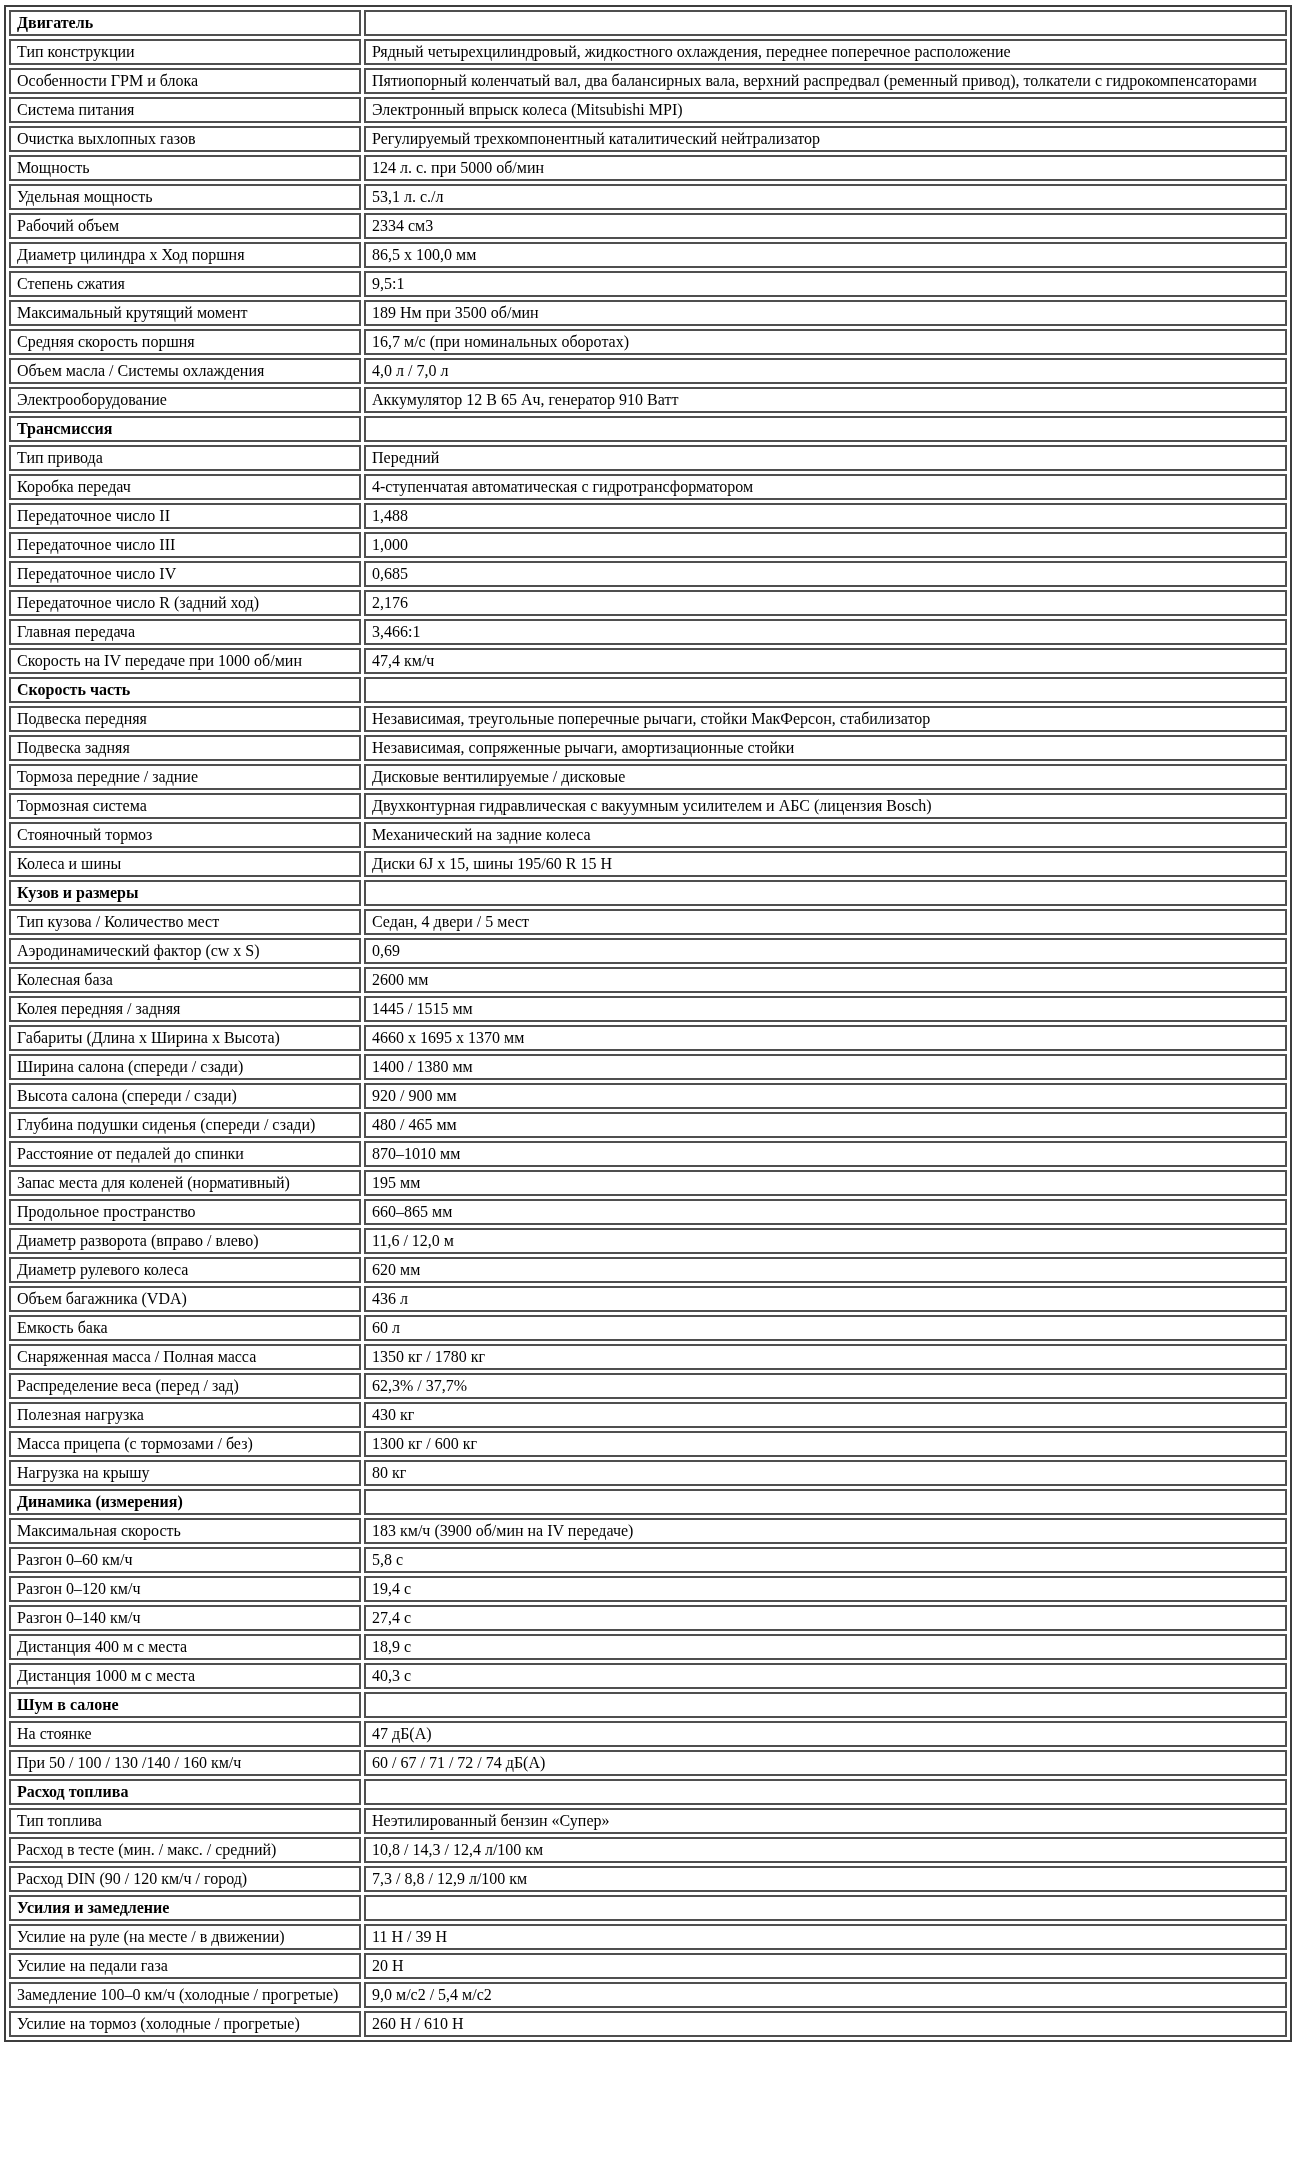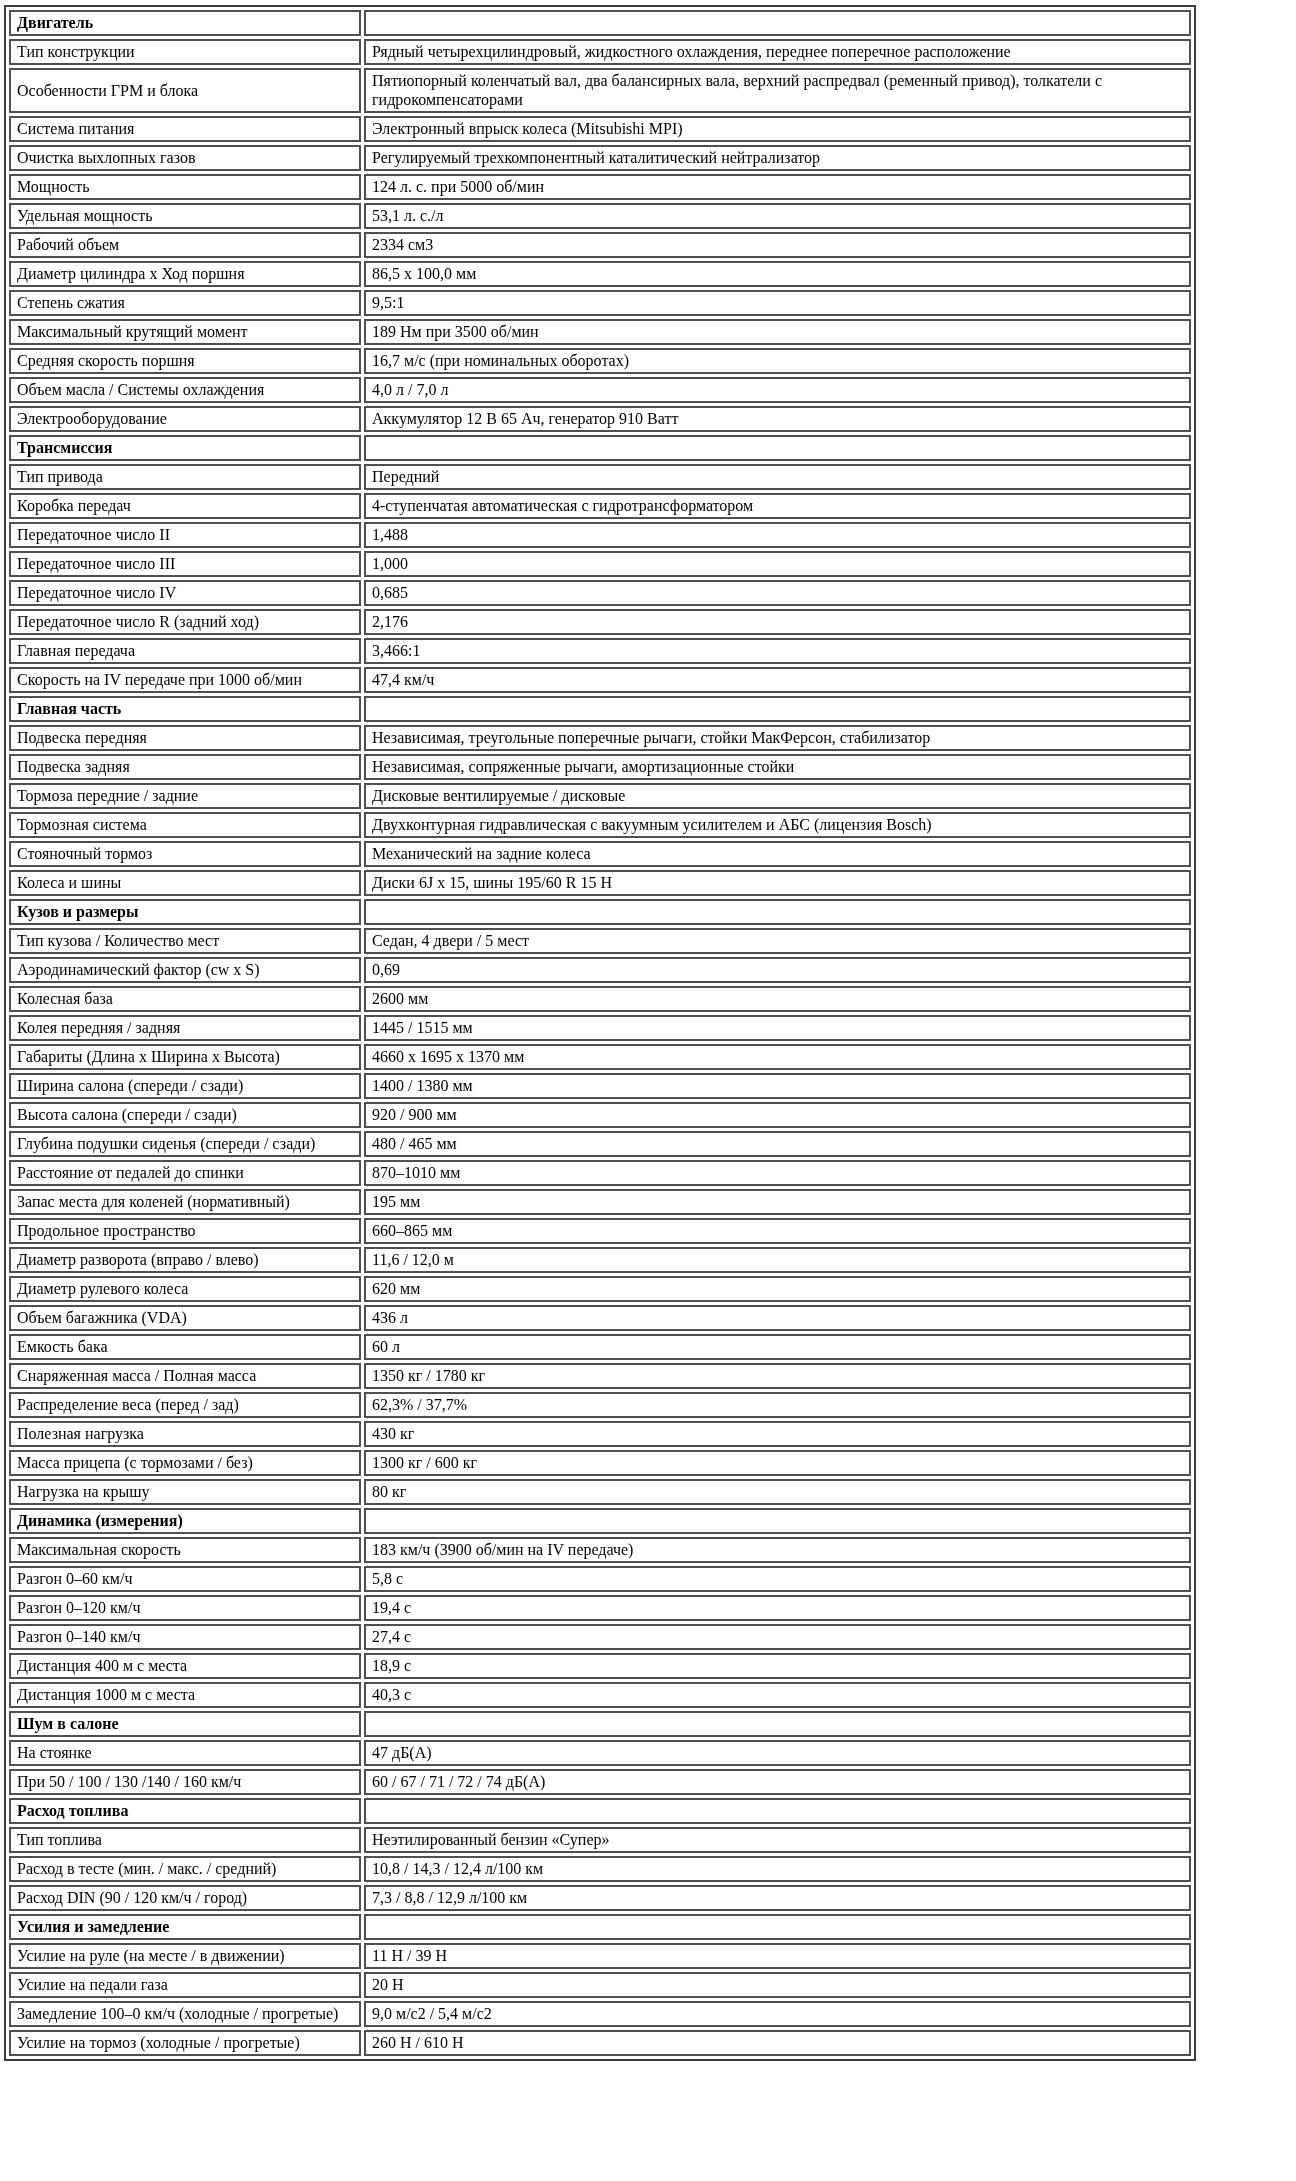--- a/index.html
+++ b/index.html
@@ -9,21 +9,21 @@
   }
   body {
     width: 1296px;
     font-family: "Liberation Serif", "DejaVu Serif", serif;
     color: #000000;
   }
   table.spec {
     border-collapse: separate;
     border-spacing: 3px;
     table-layout: fixed;
-    width: 1192px;
+    width: 1288px;
     margin: 5px 4px 4px 4px;
     border: 2px solid #3d3d3d;
     background: #ffffff;
   }
   table.spec td {
     border: 2px solid #4f4f4f;
     padding: 1px 6px 2px 6px;
     font-size: 16px;
     line-height: 19px;
     vertical-align: middle;
@@ -128,21 +128,21 @@
       </tr>
       <tr>
         <td class="label">Главная передача</td>
         <td class="value">3,466:1</td>
       </tr>
       <tr>
         <td class="label">Скорость на IV передаче при 1000 об/мин</td>
         <td class="value">47,4 км/ч</td>
       </tr>
       <tr>
-        <td class="label section">Главная часть</td>
+        <td class="label section">Скорость часть</td>
         <td class="value"></td>
       </tr>
       <tr>
         <td class="label">Подвеска передняя</td>
         <td class="value">Независимая, треугольные поперечные рычаги, стойки МакФерсон, стабилизатор</td>
       </tr>
       <tr>
         <td class="label">Подвеска задняя</td>
         <td class="value">Независимая, сопряженные рычаги, амортизационные стойки</td>
       </tr>

